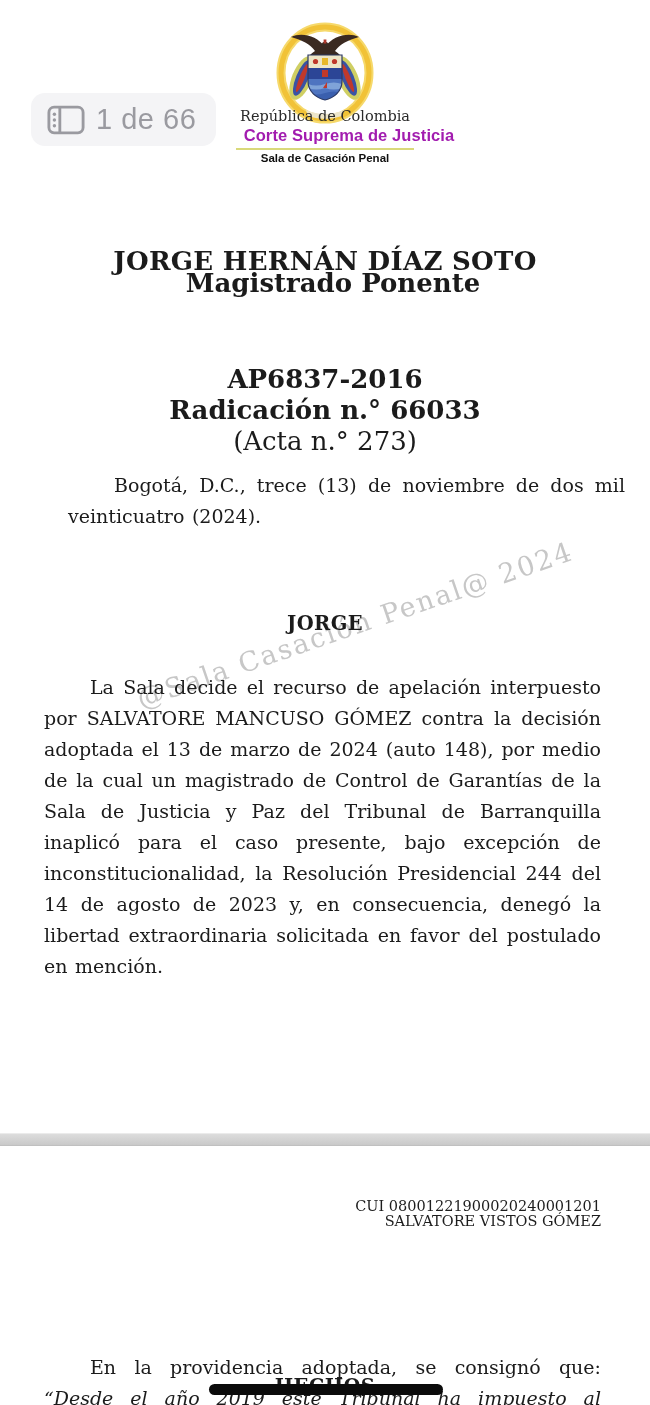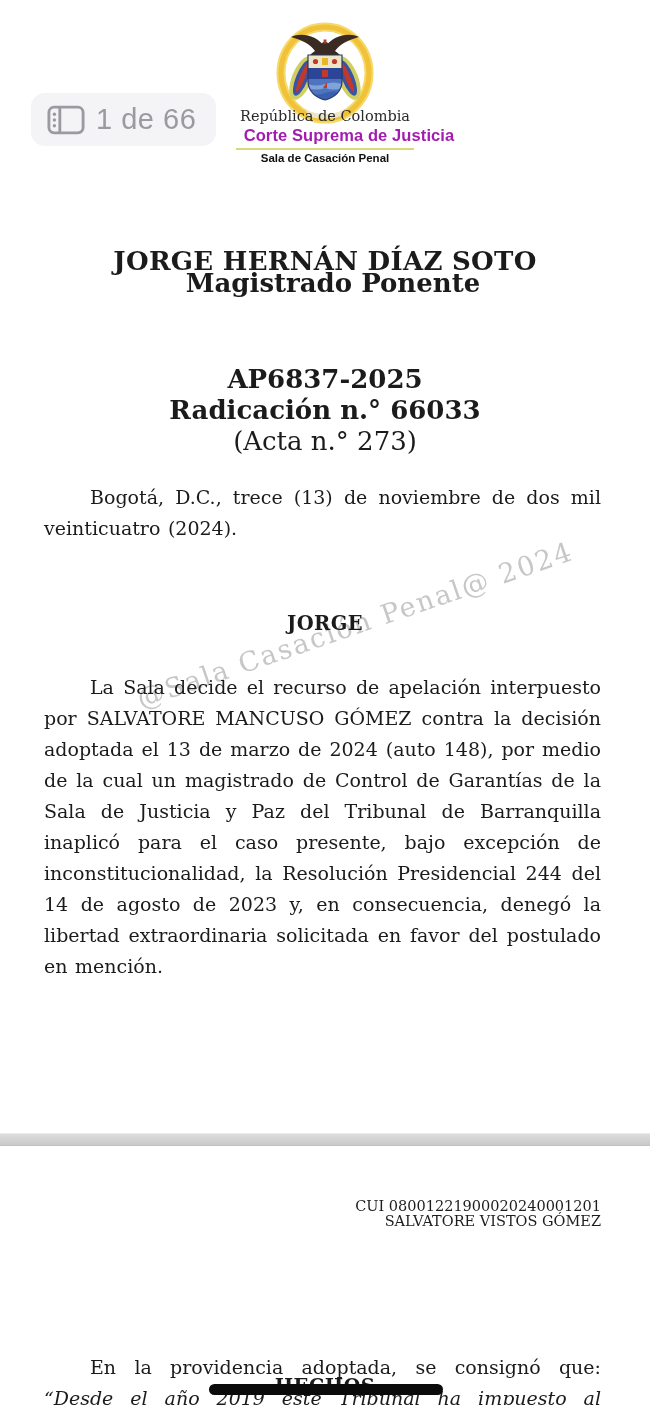--- a/index.html
+++ b/index.html
@@ -97,21 +97,21 @@
     width: 557px;
     font-size: 19px;
     line-height: 31px;
     text-align: justify;
     text-align-last: left;
     text-indent: 46px;
     word-spacing: 1.5px;
     color: #1b1b1b;
     z-index: 2;
   }
-  .p-date   { top: 482px; }
+  .p-date   { top: 470px; margin-left: 24px; }
   .p-vistos { top: 672px; }
   .p-hechos { top: 1352px; }
   .p-hechos .quote { font-style: italic; }
   
   .watermark {
     position: absolute;
     left: 138px; top: 684px;
     white-space: nowrap;
     font-size: 27px;
     letter-spacing: 2px;
@@ -216,21 +216,21 @@
 
     <div class="letterhead">
       <div class="republic">República de Colombia</div>
       <div class="court">Corte Suprema de Justicia</div>
       <div class="gold-rule"></div>
       <div class="chamber">Sala de Casación Penal</div>
     </div>
 
     <div class="cline t-judge">JORGE HERNÁN DÍAZ SOTO</div>
     <div class="cline t-role">Magistrado Ponente</div>
-    <div class="cline t-decision">AP6837-2025</div>
+    <div class="cline t-decision">AP6837-2016</div>
     <div class="cline t-radicacion">Radicación n.° 66033</div>
     <div class="cline t-acta regular">(Acta n.° 273)</div>
 
     <p class="par p-date">Bogotá, D.C., trece (13) de noviembre de dos mil veinticuatro (2024).</p>
 
     <div class="watermark">@Sala Casación Penal@ 2024</div>
 
     <div class="cline h-vistos">JORGE</div>
     <p class="par p-vistos">La Sala decide el recurso de apelación interpuesto por SALVATORE MANCUSO GÓMEZ contra la decisión adoptada el 13 de marzo de 2024 (auto 148), por medio de la cual un magistrado de Control de Garantías de la Sala de Justicia y Paz del Tribunal de Barranquilla inaplicó para el caso presente, bajo excepción de inconstitucionalidad, la Resolución Presidencial 244 del 14 de agosto de 2023 y, en consecuencia, denegó la libertad extraordinaria solicitada en favor del postulado en mención.</p>
   </div>

